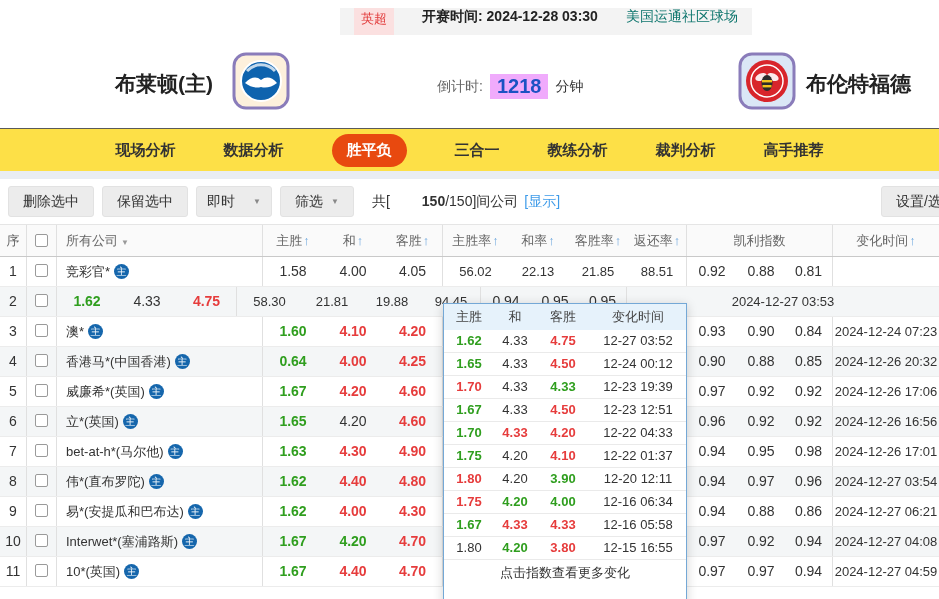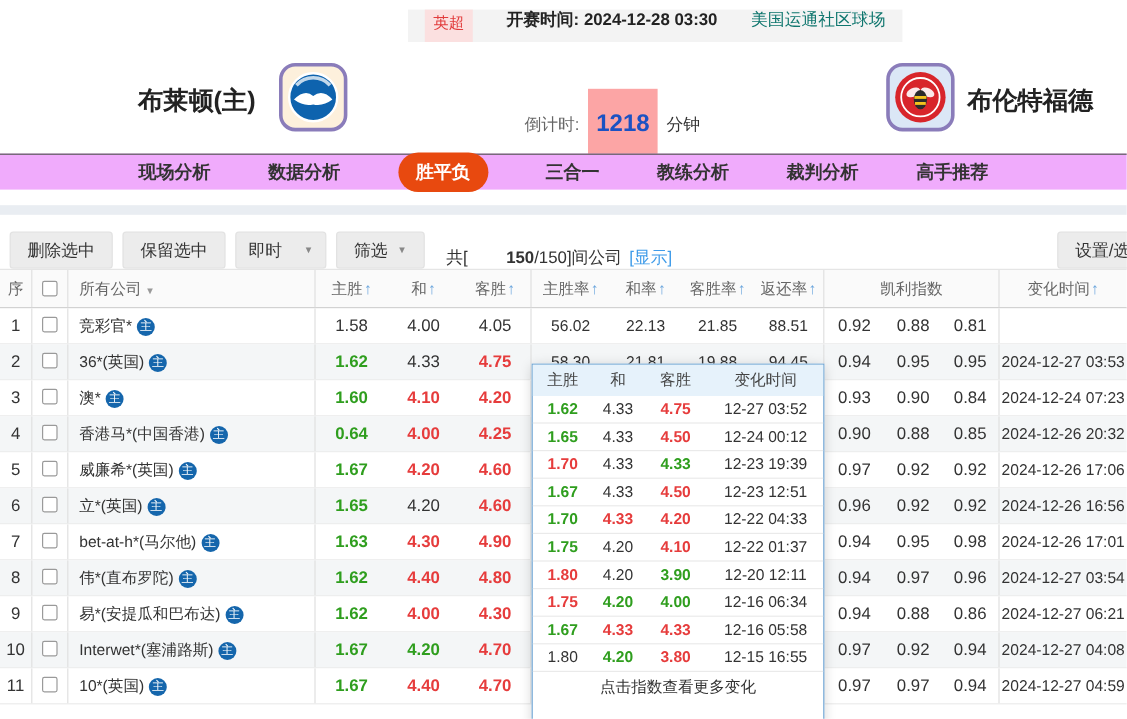--- a/index.html
+++ b/index.html
@@ -17,32 +17,32 @@
   .league-badge { background: #fbe0e0; color: #e23c3c; padding: 2px 7px; font-size: 13px; }
   .kickoff { font-weight: bold; color: #222; }
   .venue { color: #0f766e; }
   
   .home-name { position: absolute; left: 115px; top: 70px; font-size: 21px; font-weight: bold; color: #222; }
   .away-name { position: absolute; left: 806px; top: 70px; font-size: 21px; font-weight: bold; color: #222; }
   .logo { position: absolute; top: 52px; width: 58px; height: 58px; }
   .logo-home { left: 232px; } .logo-away { left: 738px; }
   .countdown { position: absolute; left: 437px; top: 74px; display: flex; align-items: center; gap: 7px; font-size: 14px; }
   .cd-label { color: #666; }
-  .cd-value { background: #fca5a5; color: #1b52c3; font-size: 20px; font-weight: bold; padding: 18px 7px; }
+  .cd-value { background: #f0abfc; color: #1b52c3; font-size: 20px; font-weight: bold; padding: 1px 7px; }
   
   .nav {
-    position: absolute; top: 128px; left: 0; width: 939px; height: 30px;
+    position: absolute; top: 128px; left: 0; width: 939px; height: 43px;
     border-top: 1px solid #5a5a5a; display: flex; justify-content: center; align-items: center; gap: 48px;
-    background: #f0abfc;
+    background: #fde047;
   }
   .nav-tab { font-size: 15px; font-weight: bold; color: #333; cursor: pointer; white-space: nowrap; }
   .nav-tab.c-active { background: #e8490f; color: #fff; padding: 7px 15px; border-radius: 17px; }
   .strip { position: absolute; top: 171px; left: 0; width: 939px; height: 8px; background: #e9edf2; }
   
-  .toolbar { position: absolute; top: 179px; left: 0; width: 939px; height: 45px; display: flex; align-items: flex-end; padding-left: 8px; }
+  .toolbar { position: absolute; top: 179px; left: 0; width: 939px; height: 45px; display: flex; align-items: center; padding-left: 8px; }
   .tbtn {
     height: 31px; background: #ececec; border: 1px solid #e2e2e2; border-radius: 3px;
     display: inline-flex; align-items: center; padding: 0 14px; font-size: 14px; color: #333;
     margin-right: 8px; white-space: nowrap;
   }
   .tbtn .caret { font-size: 8px; color: #888; margin-left: 8px; }
   .tbtn.wide { width: 76px; justify-content: space-between; padding: 0 10px; }
   .count { font-size: 14px; color: #333; margin-left: 10px; white-space: nowrap; }
   .count b { font-weight: bold; margin-left: 32px; }
   .show-link { color: #3e9be9; margin-left: 6px; cursor: pointer; }
@@ -188,23 +188,20 @@
         <div class="cell col-lr rate">21.85</div>
         <div class="cell col-rr b-r rate">88.51</div>
         <div class="cell col-k1 kelly">0.92</div>
         <div class="cell col-k2 kelly">0.88</div>
         <div class="cell col-k3 b-r kelly">0.81</div>
       </div>
 
       <div class="trow">
         <div class="cell col-seq b-r">2</div>
         <div class="cell col-chk b-r"><span class="cb"></span></div>
-        <div class="cell col-co b-r">
-          <span class="co-name">36*(英国)</span><span class="badge-main">主</span>
-        </div>
         <div class="cell col-odd"><span class="c-g">1.62</span></div>
         <div class="cell col-odd"><span class="c-k">4.33</span></div>
         <div class="cell col-odd b-r"><span class="c-r">4.75</span></div>
         <div class="cell col-wr rate">58.30</div>
         <div class="cell col-dr rate">21.81</div>
         <div class="cell col-lr rate">19.88</div>
         <div class="cell col-rr b-r rate">94.45</div>
         <div class="cell col-k1 kelly">0.94</div>
         <div class="cell col-k2 kelly">0.95</div>
         <div class="cell col-k3 b-r kelly">0.95</div>

